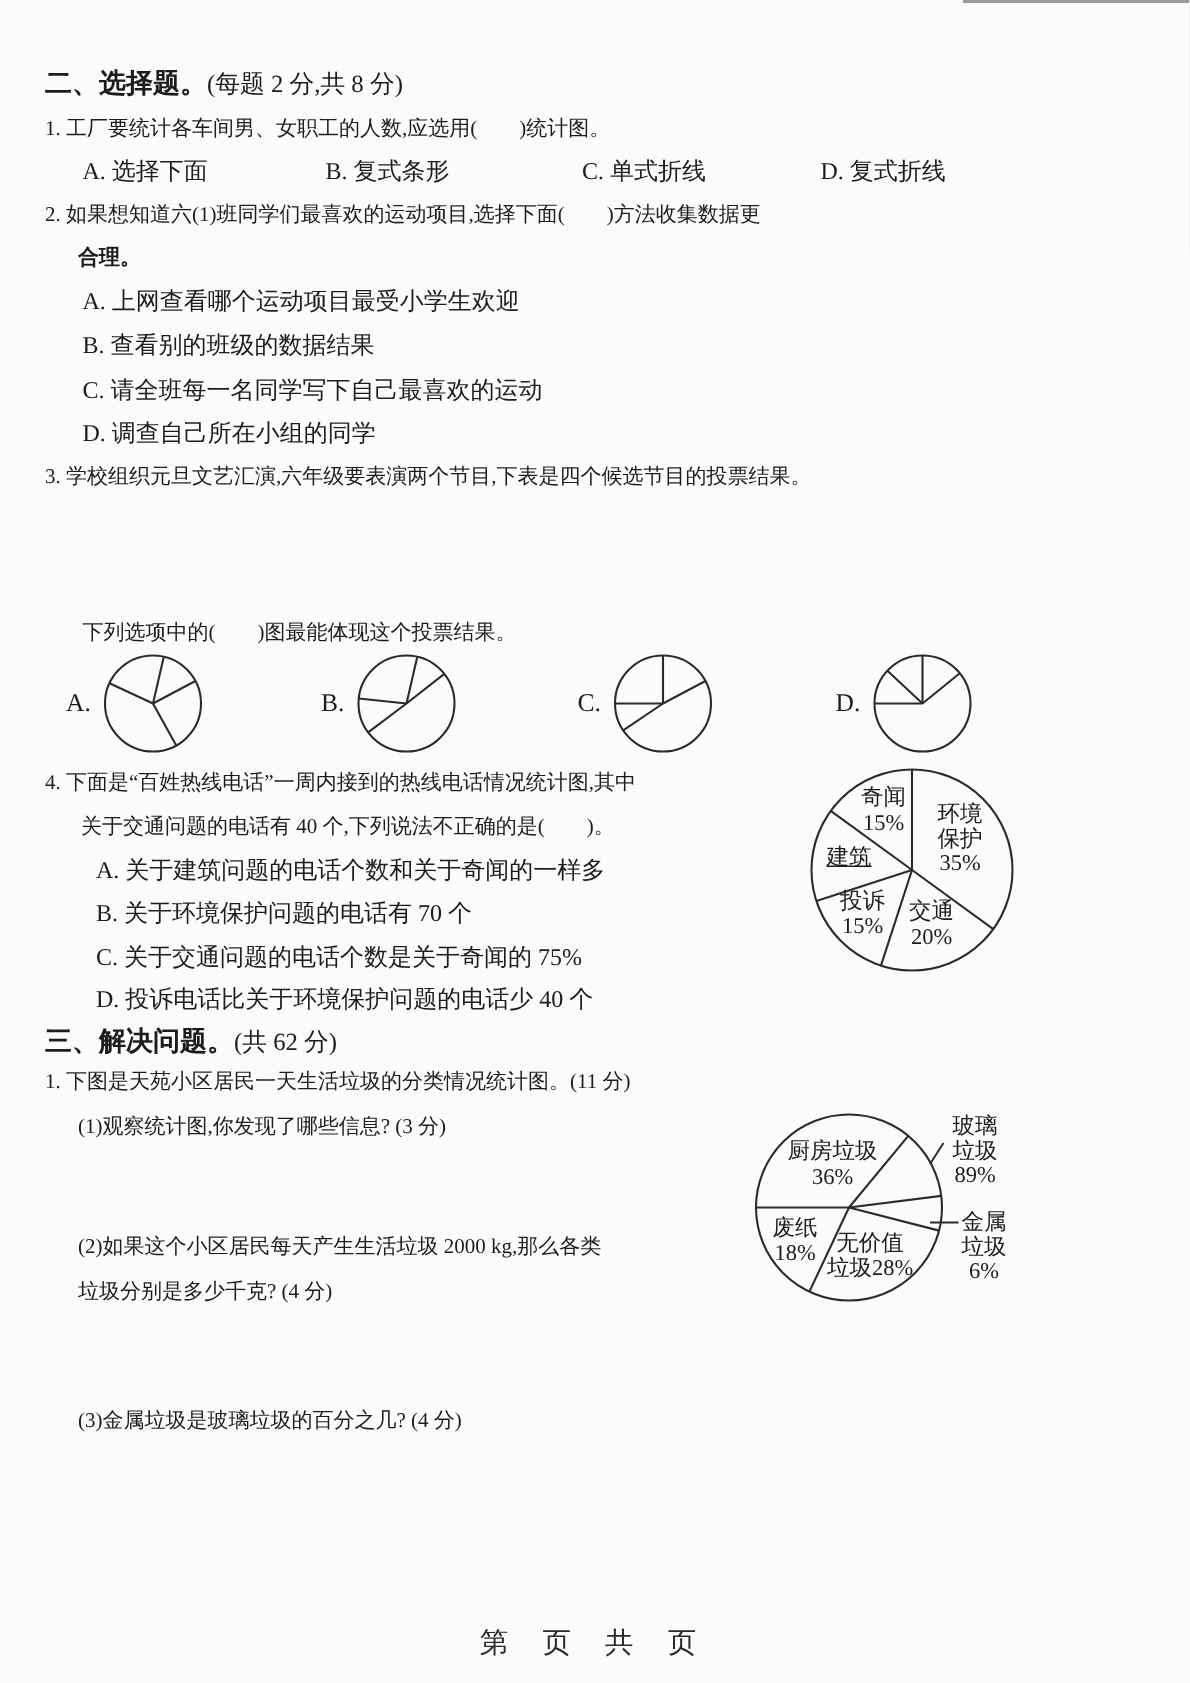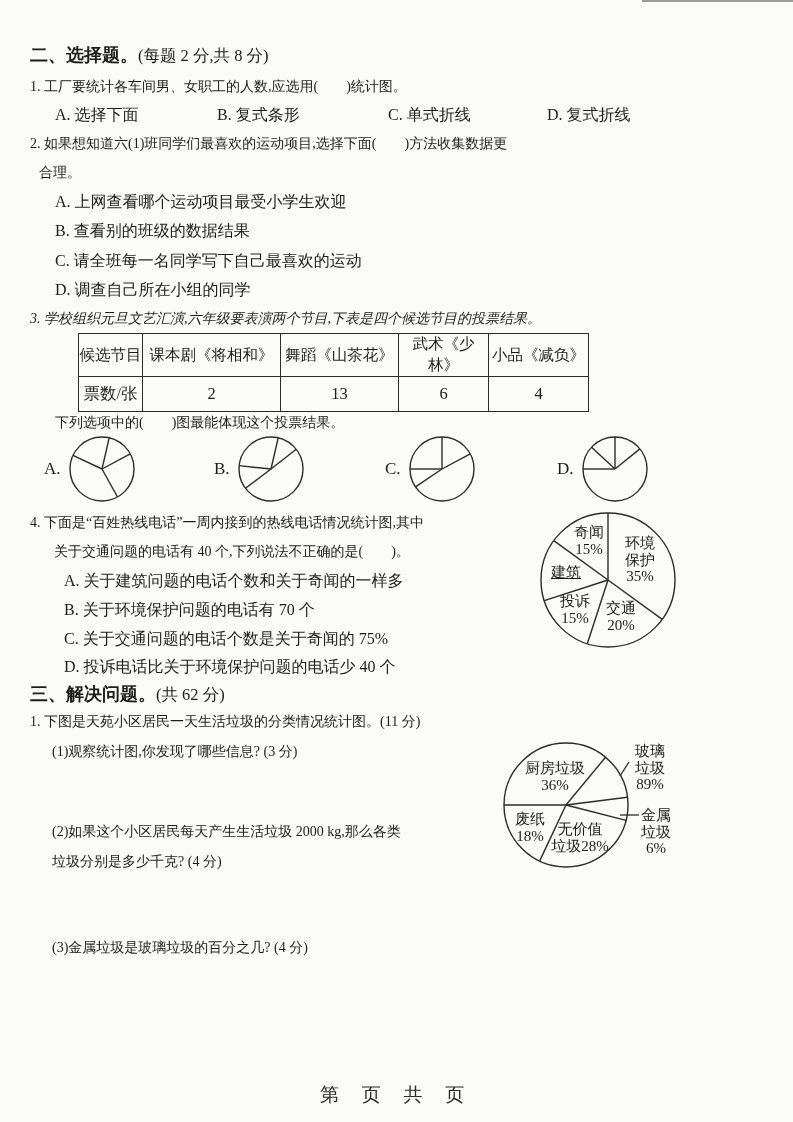--- a/index.html
+++ b/index.html
@@ -48,53 +48,28 @@
     <span class="bold">二、选择题。</span><span class="note">(每题 2 分,共 8 分)</span>
   </div>
 
   <div class="abs t" style="top:76px;left:30px;">1. 工厂要统计各车间男、女职工的人数,应选用(　　)统计图。</div>
   <div class="abs t-sm" style="top:104px;left:55px;">A. 选择下面</div>
   <div class="abs t-sm" style="top:104px;left:217px;">B. 复式条形</div>
   <div class="abs t-sm" style="top:104px;left:388px;">C. 单式折线</div>
   <div class="abs t-sm" style="top:104px;left:547px;">D. 复式折线</div>
 
   <div class="abs t" style="top:133px;left:30px;">2. 如果想知道六(1)班同学们最喜欢的运动项目,选择下面(　　)方法收集数据更</div>
-  <div class="abs t" style="top:162px;left:39px;">合理。</div>
+  <div class="abs t" style="top:162px;left:52px;font-weight:bold;">合理。</div>
   <div class="abs t-sm" style="top:191px;left:55px;">A. 上网查看哪个运动项目最受小学生欢迎</div>
   <div class="abs t-sm" style="top:220px;left:55px;">B. 查看别的班级的数据结果</div>
   <div class="abs t-sm" style="top:250px;left:55px;">C. 请全班每一名同学写下自己最喜欢的运动</div>
   <div class="abs t-sm" style="top:279px;left:55px;">D. 调查自己所在小组的同学</div>
 
-  <div class="abs t" style="top:308px;left:30px;font-style:italic;">3. 学校组织元旦文艺汇演,六年级要表演两个节目,下表是四个候选节目的投票结果。</div>
+  <div class="abs t" style="top:308px;left:30px;">3. 学校组织元旦文艺汇演,六年级要表演两个节目,下表是四个候选节目的投票结果。</div>
 
-  <table class="vote-table">
-    <colgroup>
-        <col class="c1">
-        <col class="c2">
-        <col class="c3">
-        <col class="c4">
-        <col class="c5">
-      </colgroup>
-    <tbody>
-        <tr>
-      <td>候选节目</td>
-      <td>课本剧《将相和》</td>
-      <td>舞蹈《山茶花》</td>
-      <td>武术《少林》</td>
-      <td>小品《减负》</td>
-    </tr>
-    <tr class="vals">
-      <td>票数/张</td>
-      <td>2</td>
-      <td>13</td>
-      <td>6</td>
-      <td>4</td>
-    </tr>
-  </tbody>
-    </table>
 
   <div class="abs t" style="top:412px;left:55px;">下列选项中的(　　)图最能体现这个投票结果。</div>
 
   <div class="abs pie-group" style="top:432px;left:44px;">
     <span class="pie-label">A.</span>
     <svg width="70" height="73">
         <circle cx="35" cy="37" r="32" fill="none" stroke="#2b2b2b" stroke-width="1.4"></circle>
         <line x1="35" y1="37" x2="42.20" y2="5.82" stroke="#2b2b2b" stroke-width="1.4"></line>
         <line x1="35" y1="37" x2="6.00" y2="23.48" stroke="#2b2b2b" stroke-width="1.4"></line>
         <line x1="35" y1="37" x2="63.25" y2="21.98" stroke="#2b2b2b" stroke-width="1.4"></line>

